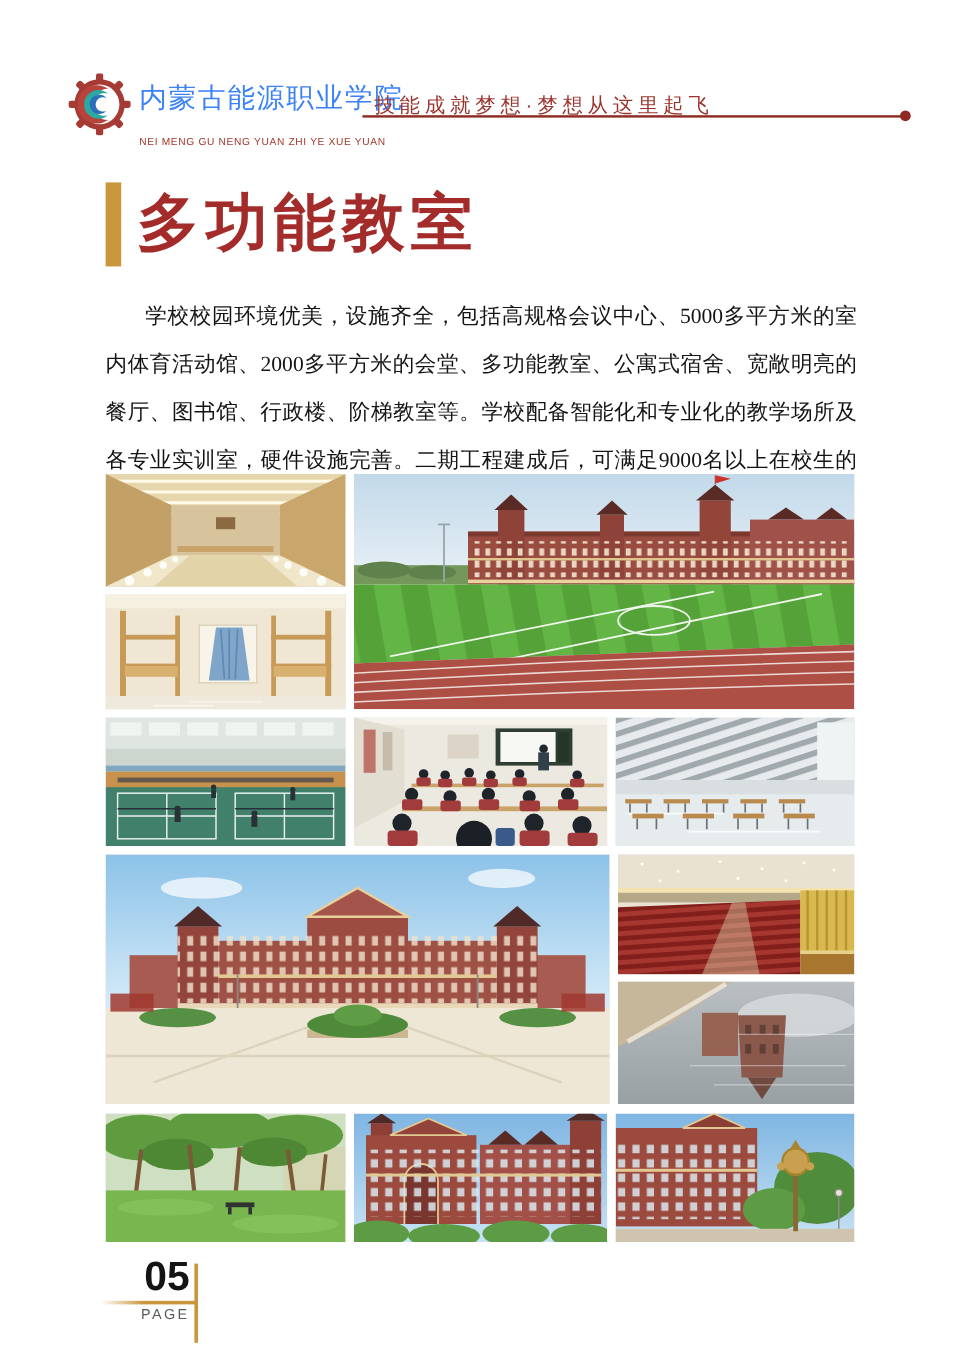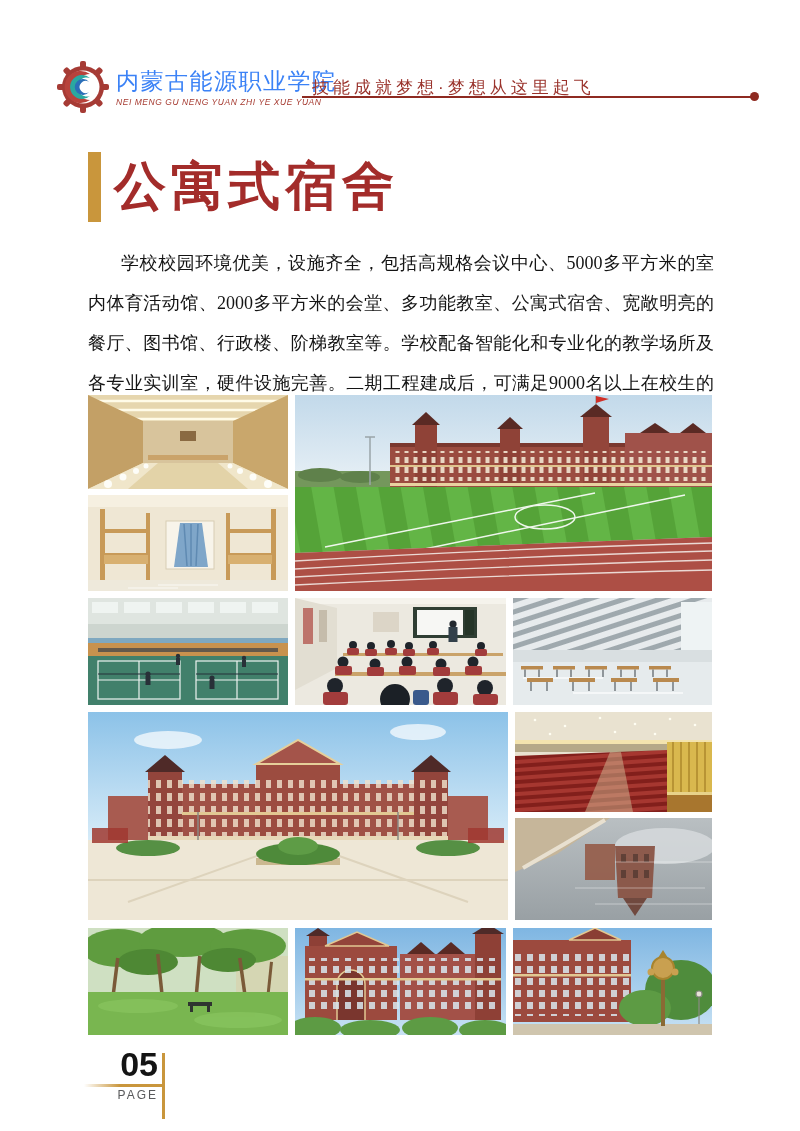--- a/index.html
+++ b/index.html
@@ -3,21 +3,21 @@
 <meta charset="utf-8">
 <style>
   html,body{margin:0;padding:0;}
   body{width:800px;height:1131px;position:relative;background:#ffffff;
        font-family:"Liberation Sans",sans-serif;overflow:hidden;}
   .abs{position:absolute;}
   
   .logo{left:57px;top:61px;width:52px;height:52px;}
   .brand{left:116px;top:66px;}
   .brand-name{font-size:23px;color:#3b82f6;letter-spacing:1.5px;font-weight:500;white-space:nowrap;}
-  .brand-pinyin{font-size:8.5px;color:#A5392F;letter-spacing:.55px;margin-top:0;white-space:nowrap;font-style:italic;}
+  .brand-pinyin{font-size:8.5px;color:#A5392F;letter-spacing:.55px;margin-top:16px;white-space:nowrap;}
   .slogan{left:312px;top:76px;font-size:17px;font-weight:normal;letter-spacing:4px;color:#9A332C;white-space:nowrap;}
   .header-line{left:302px;top:96px;width:449px;height:2px;background:#8E2A21;}
   .header-dot{left:750px;top:92px;width:9px;height:9px;border-radius:50%;background:#8E2A21;}
   
   .accent-bar{left:88px;top:152px;width:13px;height:70px;background:#C9963C;}
   .page-title{left:114px;top:150px;font-size:52px;font-weight:bold;color:#A32C2A;
               letter-spacing:5px;line-height:72px;white-space:nowrap;}
   
   .intro{left:88px;top:243px;width:626px;font-size:18px;line-height:40px;color:#141414;
          text-align:justify;text-indent:33px;font-family:"Liberation Serif",serif;word-break:break-all;}
@@ -68,21 +68,21 @@
 <div class="abs brand">
   <div class="brand-name">内蒙古能源职业学院</div>
   <div class="brand-pinyin">NEI MENG GU NENG YUAN ZHI YE XUE YUAN</div>
 </div>
 
 <div class="abs slogan">技能成就梦想·梦想从这里起飞</div>
 <div class="abs header-line"></div>
 <div class="abs header-dot"></div>
 
 <div class="abs accent-bar"></div>
-<div class="abs page-title">公寓式宿舍</div>
+<div class="abs page-title">多功能教室</div>
 
 <div class="abs intro">学校校园环境优美，设施齐全，包括高规格会议中心、5000多平方米的室内体育活动馆、2000多平方米的会堂、多功能教室、公寓式宿舍、宽敞明亮的餐厅、图书馆、行政楼、阶梯教室等。学校配备智能化和专业化的教学场所及各专业实训室，硬件设施完善。二期工程建成后，可满足9000名以上在校生的学习和生活需求。</div>
 
 <div class="abs gallery">
 
   <div class="photo p1">
     <svg viewBox="0 0 200 94" preserveAspectRatio="none">
       <rect width="200" height="94" fill="#e8d9b5"></rect>
       <rect width="200" height="40" fill="#e6d6ae"></rect>
       <g stroke="#fffbe8" stroke-width="2.5">

